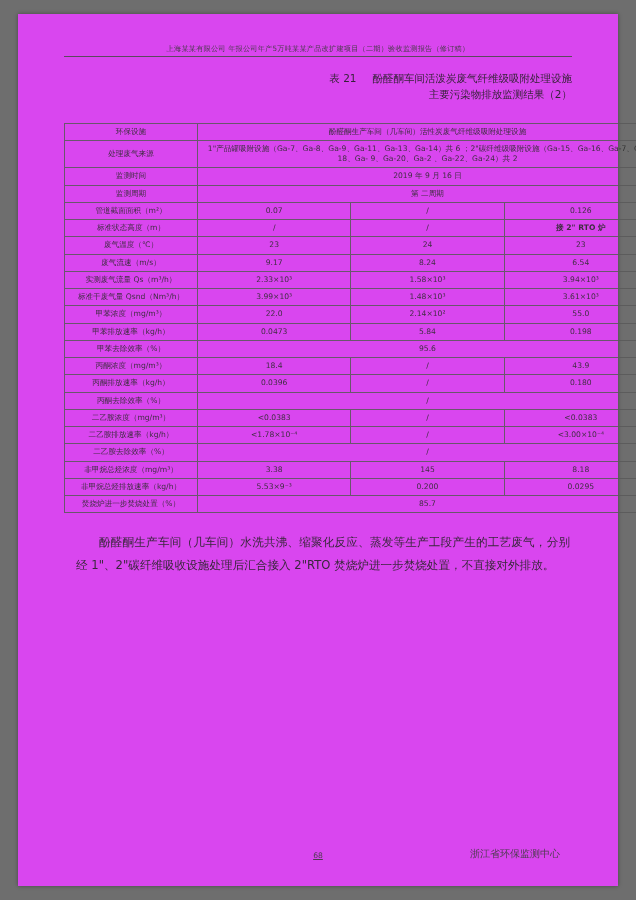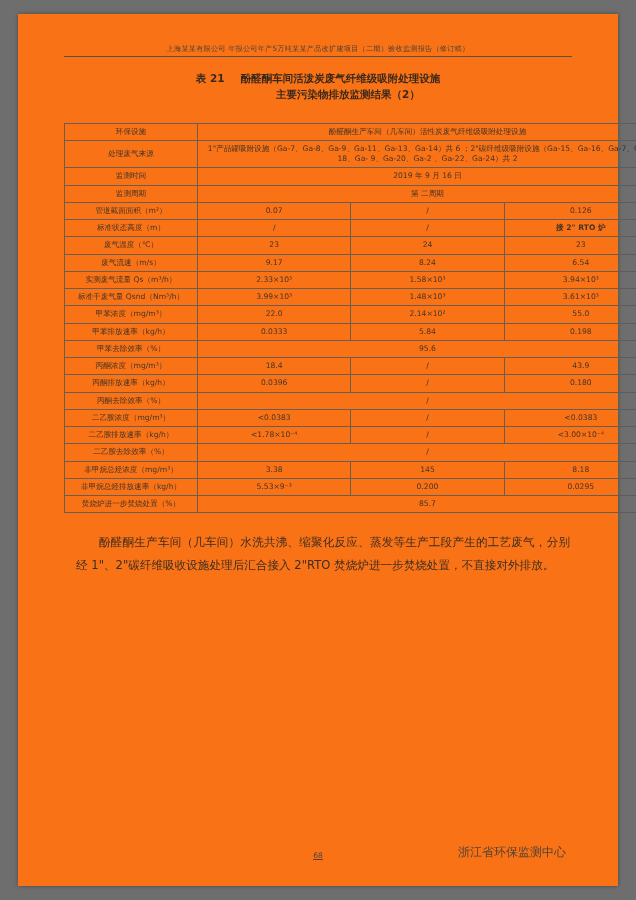--- a/index.html
+++ b/index.html
@@ -12,21 +12,21 @@
     height: 900px;
     overflow: hidden;
     font-family: "DejaVu Sans", sans-serif;
   }
   .page {
     position: absolute;
     left: 18px;
     top: 14px;
     width: 600px;
     height: 872px;
-    background: #f97316;
+    background: #d946ef;
     box-shadow: 0 0 4px rgba(0,0,0,0.35);
   }
   .page-inner {
     position: absolute;
     left: 0; top: 0; right: 0; bottom: 0;
     padding: 30px 46px 0 46px;
     box-sizing: border-box;
     color: #2c2c2c;
   }
   
@@ -41,23 +41,23 @@
     letter-spacing: 0.2px;
     color: #3a3a3a;
     white-space: nowrap;
     overflow: hidden;
   }
   .header-rule {
     border-bottom: 1px solid #4a4a4a;
     margin: 2px 0 14px 0;
   }
   .table-title {
-    text-align: center;
+    text-align: right;
     font-size: 10.5px;
-    font-weight: bold;
+    font-weight: normal;
     color: #1d1d1d;
     line-height: 1.5;
   }
   .table-title .tnum {
     margin-right: 16px;
   }
   .table-title .line2 {
     display: block;
     padding-left: 60px;
   }
@@ -105,23 +105,23 @@
     bottom: 26px;
     font-size: 7.6px;
     color: #3a3a3a;
     text-decoration: underline;
   }
   .footer .pnum {
     text-align: center;
   }
   .footer .org {
     position: absolute;
-    right: 6px;
+    right: 12px;
     bottom: -1px;
-    font-size: 12px;
+    font-size: 10px;
   }
 </style>
 </head>
 <body>
 
 <div class="page">
   <div class="page-inner blurry">
 
     <div class="header-line">上海某某有限公司 年报公司年产5万吨某某产品改扩建项目（二期）验收监测报告（修订稿）</div>
     <div class="header-rule"></div>
@@ -186,21 +186,21 @@
             <td>3.61×10³</td>
           </tr>
           <tr>
             <td class="label">甲苯浓度（mg/m³）</td>
             <td>22.0</td>
             <td>2.14×10²</td>
             <td>55.0</td>
           </tr>
           <tr>
             <td class="label">甲苯排放速率（kg/h）</td>
-            <td>0.0333</td>
+            <td>0.0473</td>
             <td>5.84</td>
             <td>0.198</td>
           </tr>
           <tr>
             <td class="label">甲苯去除效率（%）</td>
             <td colspan="3" class="wide">95.6</td>
           </tr>
           <tr>
             <td class="label">丙酮浓度（mg/m³）</td>
             <td>18.4</td>

